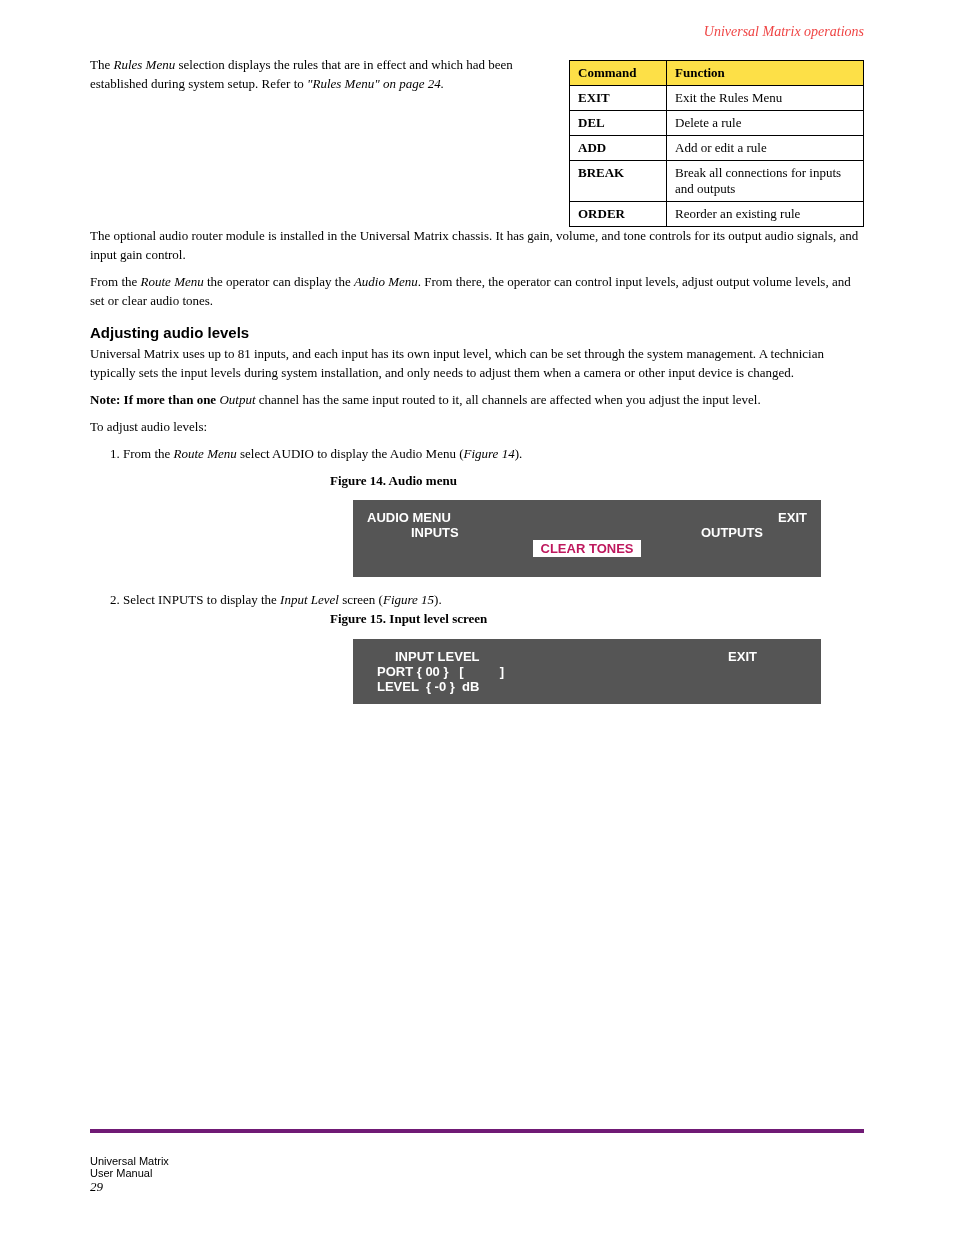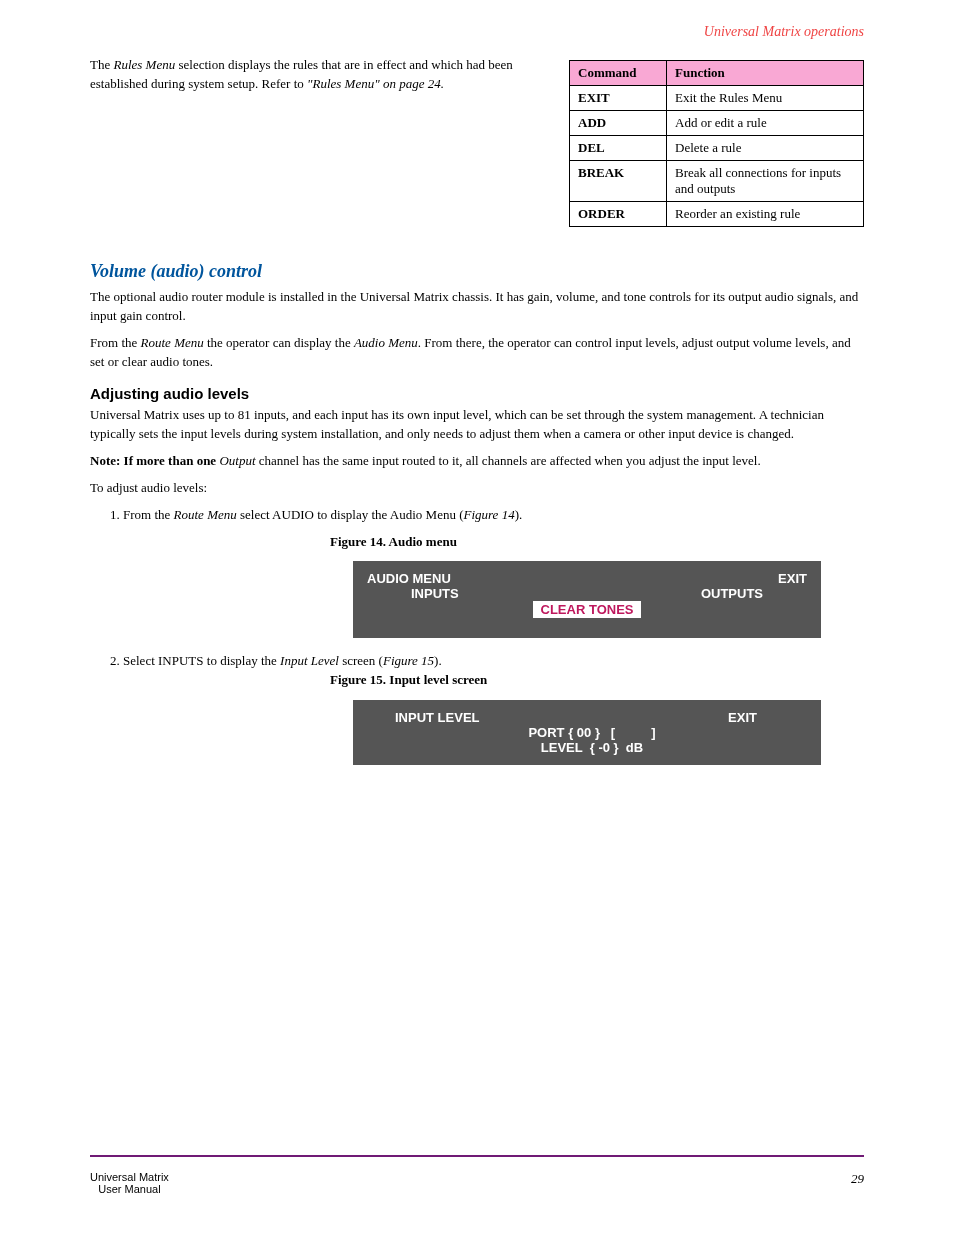--- a/index.html
+++ b/index.html
@@ -10,34 +10,34 @@
   h2.sect{color:var(--accent);font:italic bold 18px "Times New Roman",serif;margin:0 0 6px;}
   h3.sub{font:bold 15px Arial,Helvetica,sans-serif;margin:14px 0 4px;}
   p{margin:0 0 8px;}
   em{font-style:italic;}
   .small{font-size:13px;}
   .two-col{display:flex;gap:9px;}
   .col-l{flex:1;}
   .tbl{border-collapse:collapse;font:13px "Times New Roman",serif;margin-top:4px;}
   .tbl th,.tbl td{border:1px solid #000;padding:4px 8px;text-align:left;vertical-align:top;}
   .tbl th{font-weight:bold;}
-  .tbl thead th{background:#f9a8d4;}
+  .tbl thead th{background:#fde047;}
   .screens{margin-left:220px;}
   .osd{background:#555;color:#fff;font:bold 13px Arial,Helvetica,sans-serif;
     padding:10px 14px;width:468px;margin:10px auto 2px;position:relative;box-sizing:border-box;}
   .osd .row{display:flex;justify-content:space-between;}
   .osd .mid{justify-content:center;}
   .osd .clr{background:#fff;color:#be185d;padding:1px 8px;font-weight:bold;}
   .footer{position:absolute;left:90px;right:90px;bottom:40px;
-    border-top:2px solid #701a75;padding-top:14px;
-    font:11px Arial,Helvetica,sans-serif;display:flex;justify-content:space-between;}
+    border-top:4px solid #701a75;padding-top:22px;
+    font:11px Arial,Helvetica,sans-serif;display:flex;justify-content:space-between;flex-direction:column;}
   .footer .pg{font:italic 13px "Times New Roman",serif;}
   .hdr{position:absolute;top:24px;right:90px;
     font:italic 14px "Times New Roman",serif;color:#ef4444;}
-  .ws{white-space:pre;text-align:center;}
+  .ws{white-space:pre;}
 </style>
 </head>
 <body>
 
 <div class="page">
   <div class="hdr">Universal Matrix operations</div>
 
 
   <div class="two-col">
     <div class="col-l">
@@ -52,41 +52,40 @@
           <th style="width:80px">Command</th>
           <th style="width:180px">Function</th>
         </tr>
           </thead>
         <tbody>
           <tr>
               <th>EXIT</th>
               <td>Exit the Rules Menu</td>
             </tr>
           <tr>
+              <th>DEL</th>
+              <td>Delete a rule</td>
+            </tr>
+          <tr>
               <th>ADD</th>
               <td>Add or edit a rule</td>
-            </tr>
-          <tr>
-              <th>DEL</th>
-              <td>Delete a rule</td>
             </tr>
           <tr>
               <th>BREAK</th>
               <td>Break all connections for inputs and outputs</td>
             </tr>
           <tr>
               <th>ORDER</th>
               <td>Reorder an existing rule</td>
             </tr>
         </tbody>
       </table>
     </div>
   </div>
 
-  <h2 class="sect" style="margin-top:34px">Volume (audio) control</h2>
   <p class="small">The optional audio router module is installed in the Universal Matrix chassis. It has gain, volume, and tone controls for its output audio signals, and input gain control.</p>
   <p class="small">
     <span>From the </span><em>Route Menu</em><span> the operator can display the </span><em>Audio Menu</em><span>. From there, the operator can control input levels, adjust output volume levels, and set or clear audio tones.</span>
   </p>
 
   <h3 class="sub">Adjusting audio levels</h3>
   <p class="small">Universal Matrix uses up to 81 inputs, and each input has its own input level, which can be set through the system management. A technician typically sets the input levels during system installation, and only needs to adjust them when a camera or other input device is changed.</p>
   <p class="small">
     <b>Note: If more than one </b><em>Output</em><span> channel has the same input routed to it, all channels are affected when you adjust the input level.</span>
   </p>

